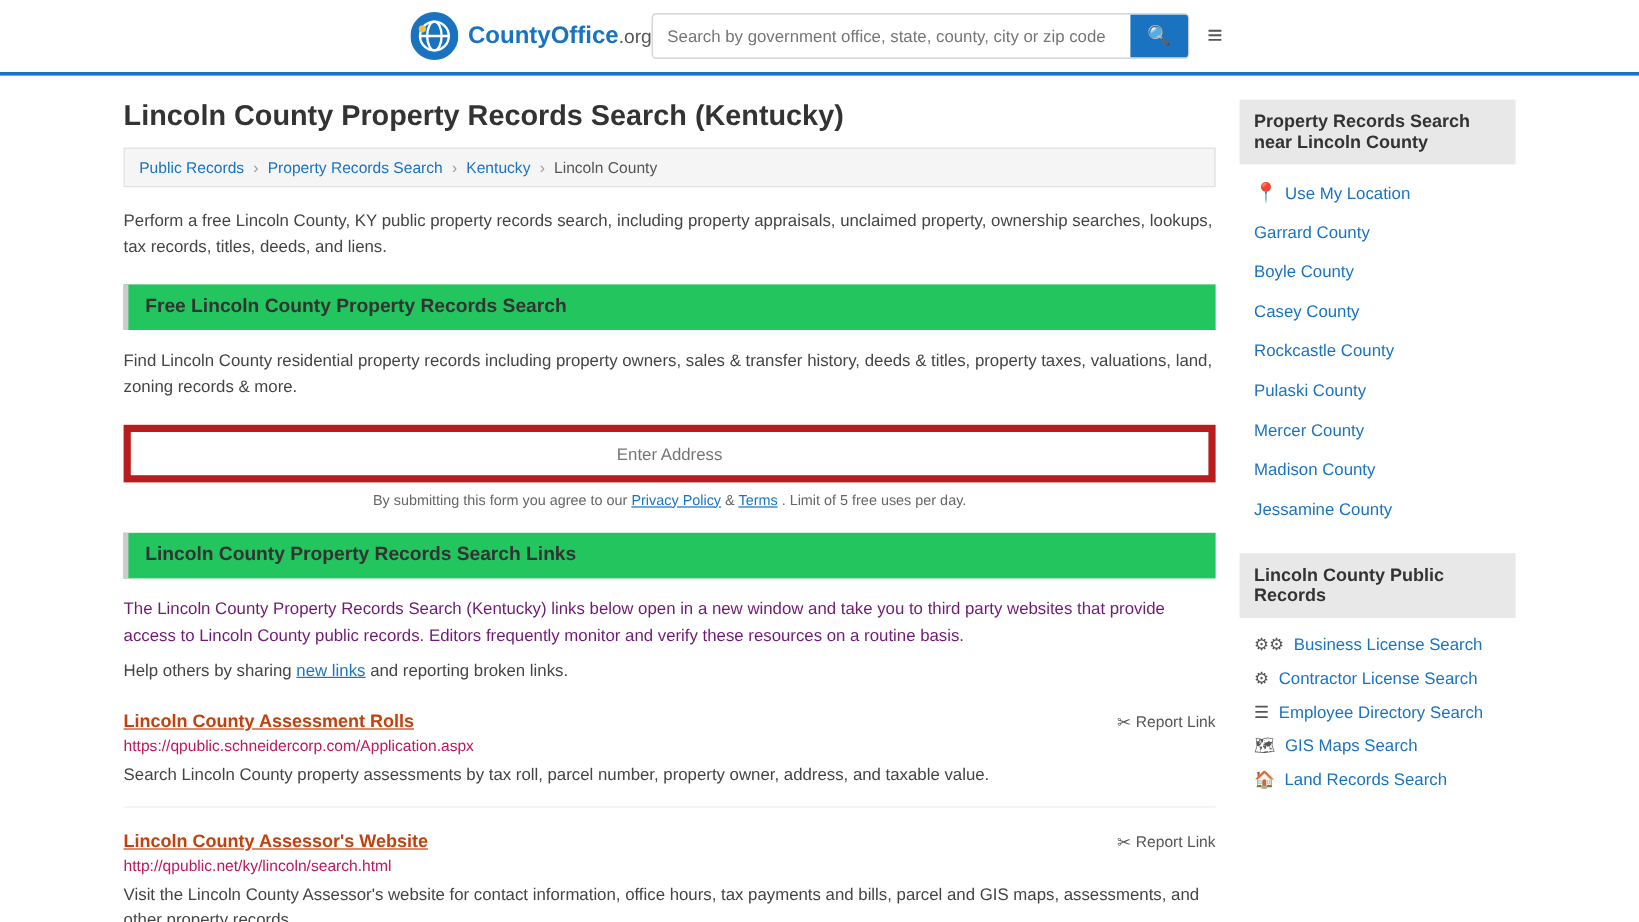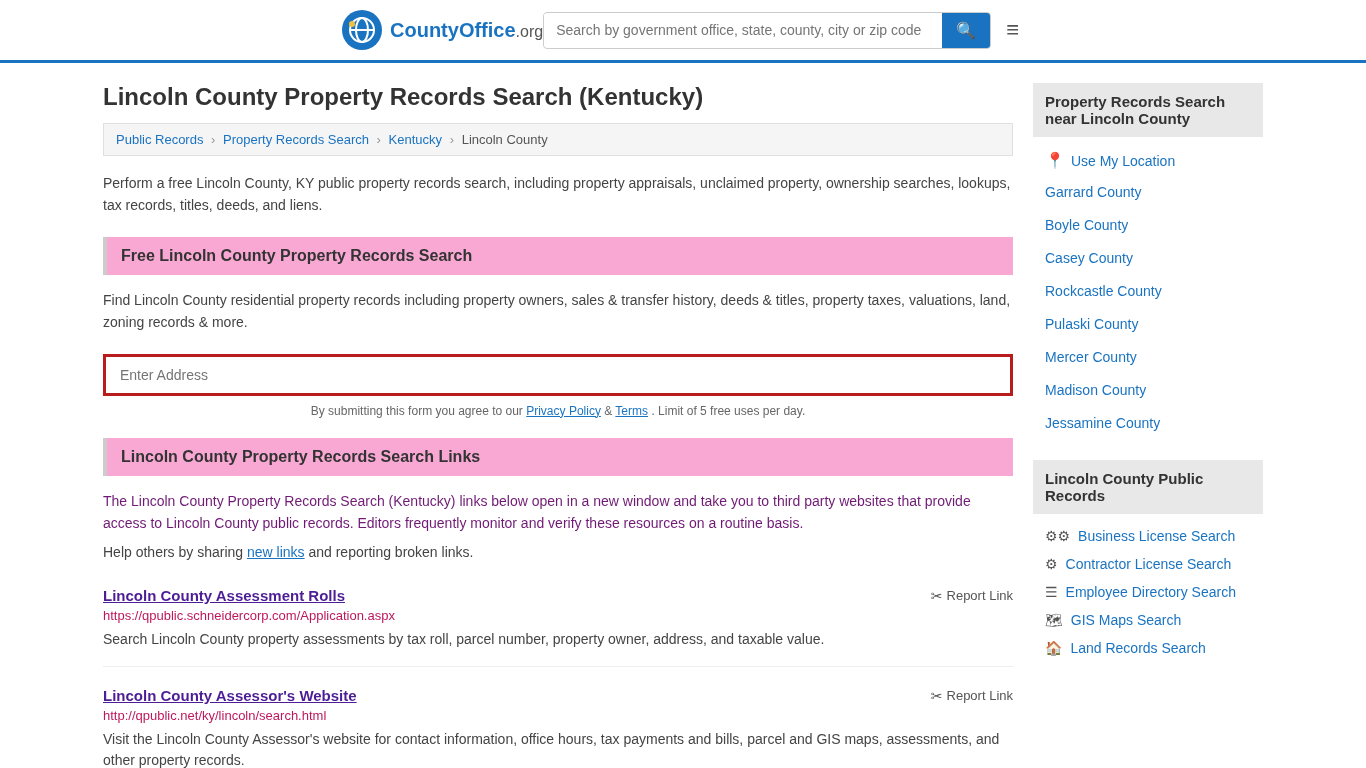--- a/index.html
+++ b/index.html
@@ -101,44 +101,45 @@
     
     .description {
       font-size: 14px;
       line-height: 1.6;
       color: #444;
       margin-bottom: 20px;
     }
 
     
     .section-header {
-      background: #f9a8d4;
+      background: #22c55e;
       border-left: 4px solid #ccc;
       padding: 10px 14px;
       font-size: 16px;
       font-weight: bold;
       color: #333;
       margin-bottom: 14px;
     }
 
     
     .search-form-container {
       margin-bottom: 16px;
     }
     .address-search {
       display: flex;
       margin-bottom: 8px;
     }
     .address-search input {
       flex: 1;
-      border: 3px solid #b91c1c;
+      border: 6px solid #b91c1c;
       padding: 10px 14px;
       font-size: 14px;
       outline: none;
       color: #a21caf;
+      text-align: center;
     }
     .address-search button {
       background: #1a73c1;
       color: white;
       border: none;
       padding: 10px 30px;
       font-size: 16px;
       font-weight: bold;
       cursor: pointer;
     }
@@ -179,21 +180,21 @@
     }
     .link-item-header {
       display: flex;
       justify-content: space-between;
       align-items: center;
       margin-bottom: 4px;
     }
     .link-item-title {
       font-size: 15px;
       font-weight: bold;
-      color: #4c1d95;
+      color: #c2410c;
       text-decoration: underline;
       cursor: pointer;
     }
     .report-link {
       font-size: 13px;
       color: #555;
       cursor: pointer;
       display: flex;
       align-items: center;
       gap: 4px;

